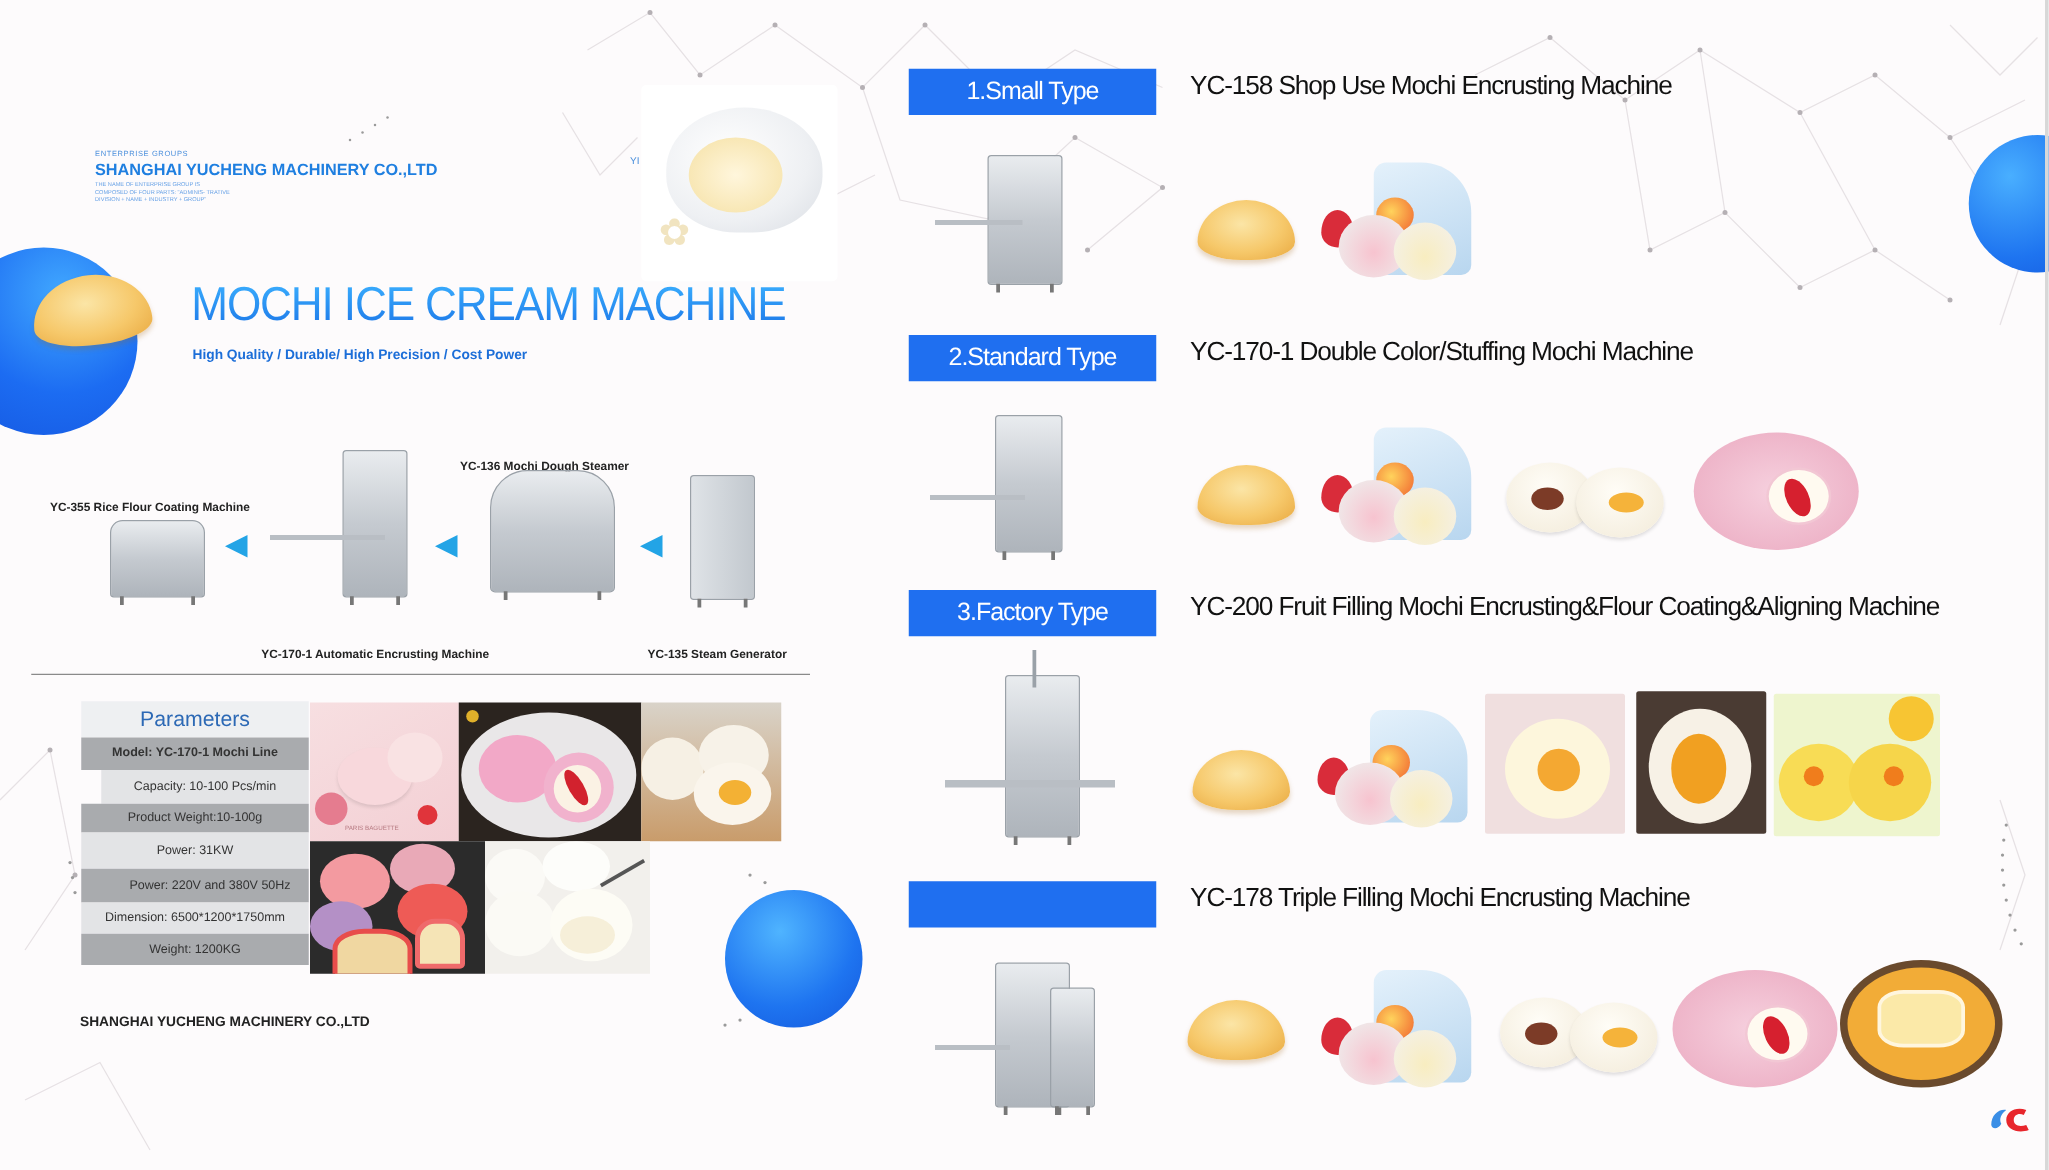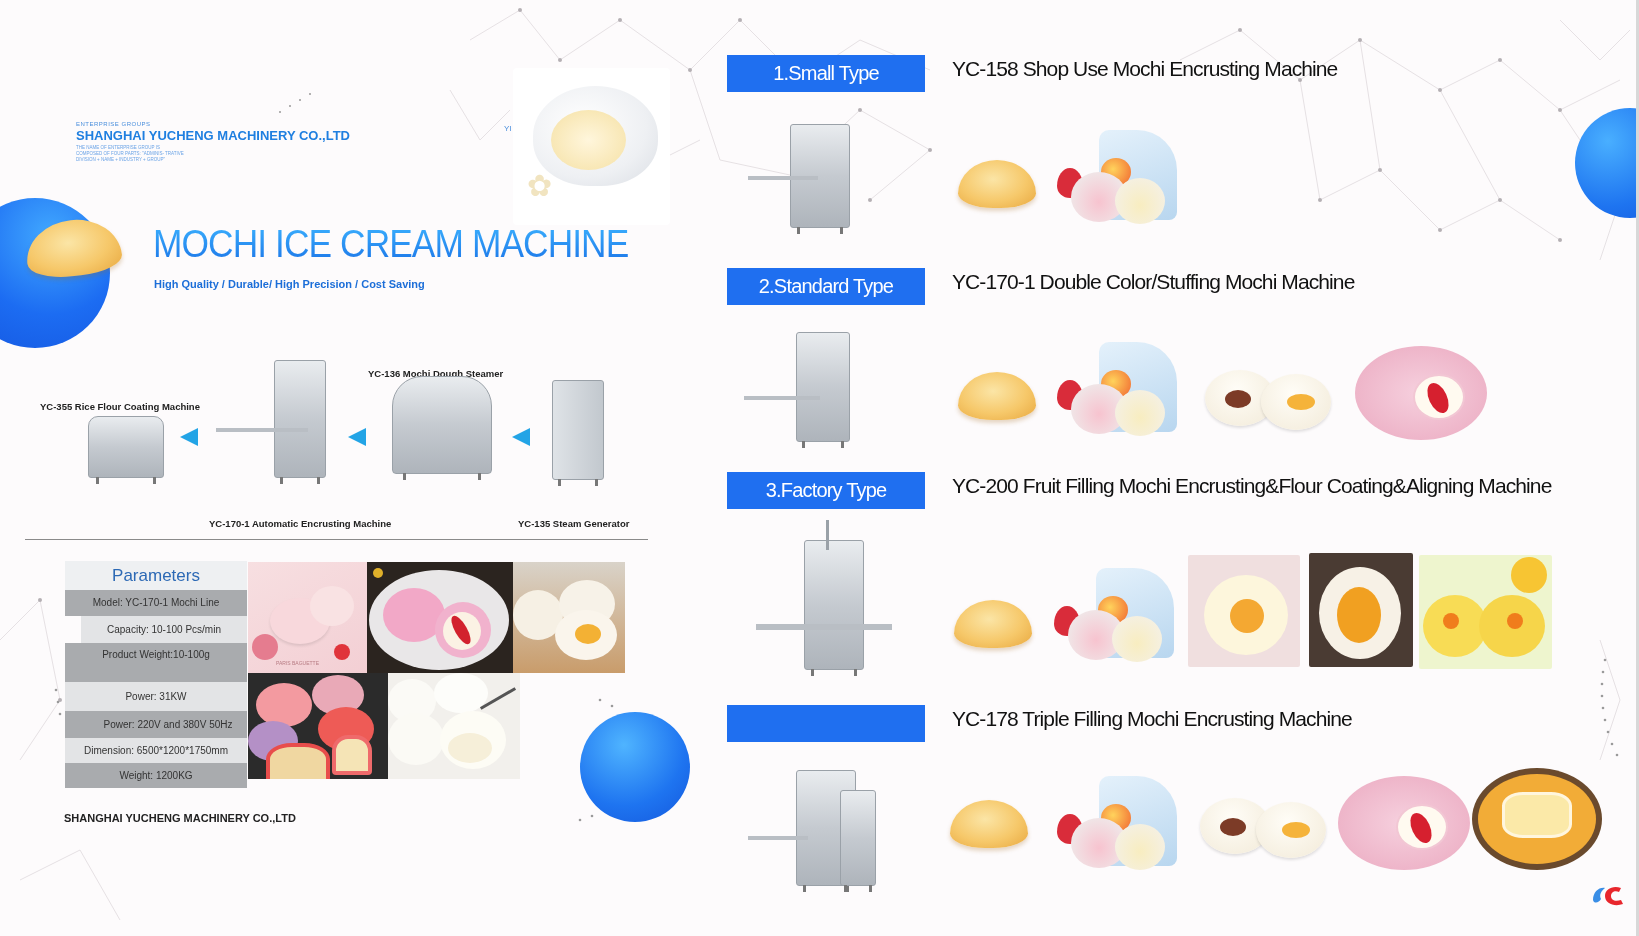--- a/index.html
+++ b/index.html
@@ -243,21 +243,21 @@
     <div class="ice-photo">
       <div class="ball"></div>
       <div class="cut"></div>
       <div class="flower">✿</div>
     </div>
 
     <div class="deco-circle-left"></div>
     <div class="mochi-half hero-mochi"></div>
 
     <div class="main-title">MOCHI ICE CREAM MACHINE</div>
-    <div class="subtitle">High Quality / Durable/ High Precision / Cost Saving</div>
+    <div class="subtitle">High Quality / Durable/ High Precision / Cost Power</div>
 
     <div>
       <div class="line-label" style="left:40px; top:382px;">YC-355 Rice Flour Coating Machine</div>
       <div class="line-label" style="left:209px; top:499px;text-align:right;">YC-170-1 Automatic Encrusting Machine</div>
       <div class="line-label" style="left:368px; top:349px;">YC-136 Mochi Dough Steamer</div>
       <div class="line-label" style="left:518px; top:499px;">YC-135 Steam Generator</div>
 
       <div class="machine" style="left:88px; top:416px; width:76px; height:62px; border-radius:10px 10px 3px 3px;"></div>
       <div class="arrow-left" style="left:180px; top:428px;"></div>
 
@@ -268,23 +268,23 @@
       <div class="machine" style="left:392px; top:376px; width:100px; height:98px; border-radius:30px 30px 4px 4px;"></div>
       <div class="arrow-left" style="left:512px; top:428px;"></div>
 
       <div class="machine" style="left:552px; top:380px; width:52px; height:100px; background:linear-gradient(90deg,#dfe3e7,#c2c8ce);"></div>
     </div>
 
     <div class="divider"></div>
 
     <div class="params">
       <div class="title">Parameters</div>
-      <div class="row dark" style="height:26px; line-height:26px;">Model:  YC-170-1 Mochi Line</div>
+      <div class="row dark" style="height:26px; line-height:26px;font-weight:bold;">Model:  YC-170-1 Mochi Line</div>
       <div class="row light" style="height:27px; line-height:27px;margin-left:16px;">Capacity:  10-100 Pcs/min</div>
-      <div class="row dark" style="height:39px; line-height:23px;">Product Weight:10-100g</div>
+      <div class="row dark" style="height:23px; line-height:23px;">Product Weight:10-100g</div>
       <div class="row light" style="height:29px; line-height:29px;">Power: 31KW</div>
       <div class="row dark" style="height:27px; line-height:27px;padding-left:24px;">Power: 220V and 380V 50Hz</div>
       <div class="row light" style="height:25px; line-height:25px;">Dimension:  6500*1200*1750mm</div>
       <div class="row dark" style="height:25px; line-height:25px;">Weight:  1200KG</div>
     </div>
 
     <div class="photo" style="left:248px; top:562px; width:119px; height:111px; background:linear-gradient(150deg,#f7dfe1,#f3cfd4);">
       <div style="position:absolute; left:22px; top:36px; width:60px; height:46px; border-radius:50%; background:#f8d8dc; box-shadow:0 2px 3px rgba(0,0,0,0.1);"></div>
       <div style="position:absolute; left:62px; top:24px; width:44px; height:40px; border-radius:50%; background:#f9e2e3;"></div>
       <div style="position:absolute; left:86px; top:82px; width:16px; height:16px; border-radius:50%; background:#e0343b;"></div>

